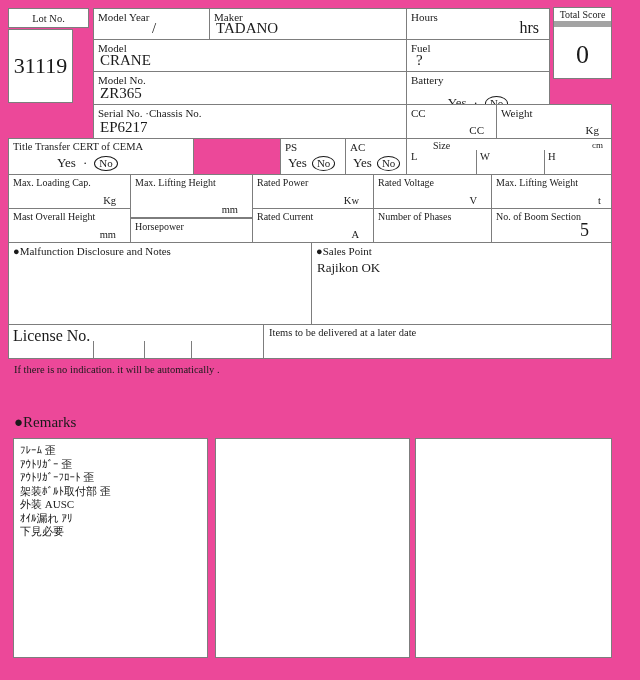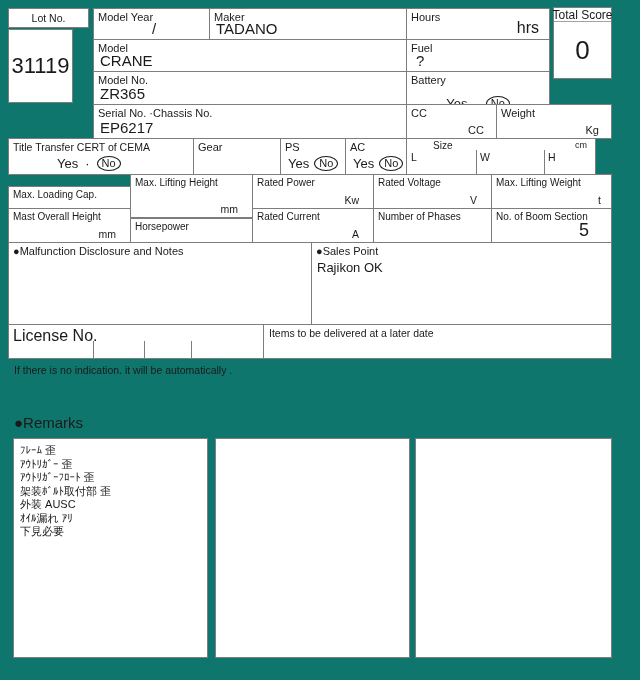--- a/index.html
+++ b/index.html
@@ -1,18 +1,18 @@
 <!DOCTYPE html>
 <html><head>
 <meta charset="utf-8">
 <style>
   html,body{margin:0;padding:0;background:#ffffff;}
   .sheet{
-    position:relative;width:640px;height:680px;background:#0f766e;
-    font-family:Liberation Sans, sans-serif;
+    position:relative;width:640px;height:680px;background:#ec4899;
+    font-family:Liberation Serif, serif;
     color:#1a1a1a;overflow:hidden;
   }
   .cell{position:absolute;border:1px solid #7d7d7d;box-sizing:border-box;background:#fff;}
   .lbl{position:absolute;top:2px;left:4px;font-size:11px;white-space:nowrap;}
   .val{position:absolute;bottom:2px;left:6px;font-size:15px;white-space:nowrap;}
   .unit{position:absolute;bottom:2px;right:12px;font-size:11px;white-space:nowrap;}
   .yn{position:absolute;bottom:3px;display:flex;align-items:center;gap:7px;font-size:13px;white-space:nowrap;}
   .circ{display:inline-block;border:1.5px solid #1a1a1a;border-radius:50%;padding:0 4px 1px 4px;font-size:11px;line-height:12px;}
   .slbl{position:absolute;top:2px;left:4px;font-size:10px;white-space:nowrap;}
   .sunit{position:absolute;bottom:2px;right:14px;font-size:10.5px;}
@@ -39,21 +39,21 @@
   <div class="cell" style="left:209px;top:8px;width:198px;height:32px;">
     <span class="lbl">Maker</span>
     <span class="val">TADANO</span>
   </div>
   <div class="cell" style="left:406px;top:8px;width:144px;height:32px;">
     <span class="lbl">Hours</span>
     <span class="unit" style="right:10px;font-size:16px;">hrs</span>
   </div>
 
   <div class="cell" style="left:553px;top:7px;width:59px;height:72px;">
-    <div style="height:13px;border-bottom:1px solid #a3a3a3;display:flex;align-items:center;justify-content:center;font-size:12px;white-space:nowrap;">Total Score</div>
+    <div style="height:13px;border-bottom:6px solid #a3a3a3;display:flex;align-items:center;justify-content:center;font-size:10px;white-space:nowrap;">Total Score</div>
     <div class="center" style="height:56px;font-size:26px;">0</div>
   </div>
 
   <div class="cell" style="left:93px;top:39px;width:314px;height:33px;">
     <span class="lbl">Model</span>
     <span class="val">CRANE</span>
   </div>
   <div class="cell" style="left:406px;top:39px;width:144px;height:33px;">
     <span class="lbl">Fuel</span>
     <span class="val" style="left:9px;">?</span>
@@ -86,48 +86,45 @@
   </div>
 
   <div class="cell" style="left:8px;top:138px;width:186px;height:37px;">
     <span class="lbl" style="font-size:10.5px;">Title Transfer CERT of CEMA</span>
     <span class="yn" style="left:48px;">
       <span>Yes</span>
       <span>·</span>
       <span class="circ">No</span>
     </span>
   </div>
-  <div class="cell" style="left:193px;top:138px;width:88px;height:37px;">
-    <span class="lbl">Gear</span>
-  </div>
   <div class="cell" style="left:280px;top:138px;width:66px;height:37px;">
     <span class="lbl">PS</span>
     <span class="yn" style="left:7px;gap:5px;">
       <span>Yes</span>
       <span class="circ">No</span>
     </span>
   </div>
   <div class="cell" style="left:345px;top:138px;width:62px;height:37px;">
     <span class="lbl">AC</span>
     <span class="yn" style="left:7px;gap:5px;">
       <span>Yes</span>
       <span class="circ">No</span>
     </span>
   </div>
-  <div class="cell" style="left:406px;top:138px;width:190px;height:37px;">
+  <div class="cell" style="left:406px;top:138px;width:206px;height:37px;">
     <span style="position:absolute;top:1px;left:26px;font-size:10px;">Size</span>
     <span style="position:absolute;top:1px;right:8px;font-size:9px;">cm</span>
     <span style="position:absolute;top:12px;left:4px;font-size:10.5px;">L</span>
     <span style="position:absolute;top:12px;left:73px;font-size:10.5px;">W</span>
     <span style="position:absolute;top:12px;left:141px;font-size:10.5px;">H</span>
     <span class="szdiv" style="left:69px;"></span>
     <span class="szdiv" style="left:137px;"></span>
   </div>
 
-  <div class="cell" style="left:8px;top:174px;width:123px;height:35px;margin-top:12px;">
+  <div class="cell" style="left:8px;top:174px;width:123px;height:35px;">
     <span class="slbl">Max. Loading Cap.</span>
     <span class="sunit">Kg</span>
     <span class="sval"></span>
   </div>
   <div class="cell" style="left:130px;top:174px;width:123px;height:44px;">
     <span class="slbl">Max. Lifting Height</span>
     <span class="sunit">mm</span>
     <span class="sval"></span>
   </div>
   <div class="cell" style="left:252px;top:174px;width:122px;height:35px;">

